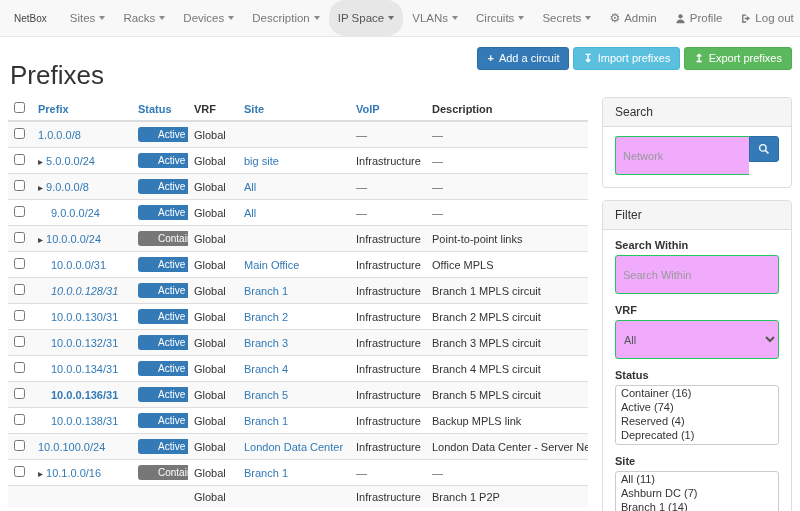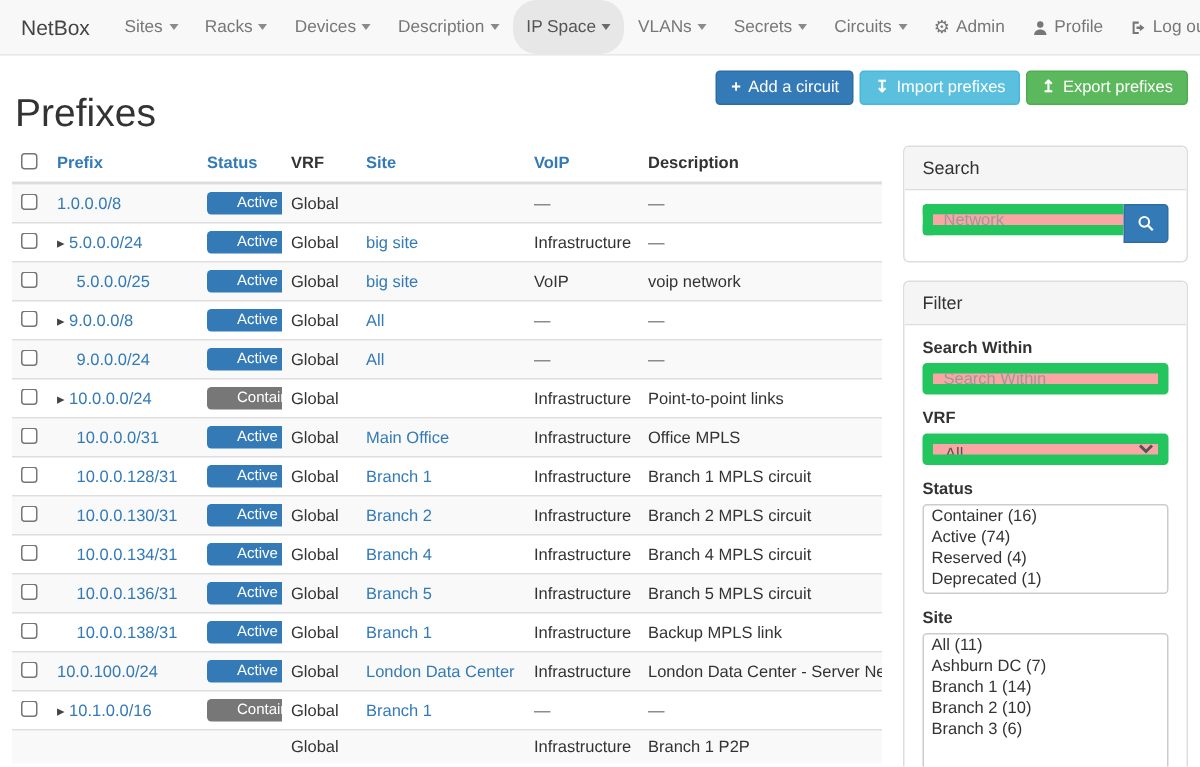--- a/index.html
+++ b/index.html
@@ -10,21 +10,21 @@
     color: #333;
     font-size: 12px;
   }
   a { text-decoration: none; cursor: pointer; }
 
   
   .navbar {
     height: 37px; background: #f8f8f8; border-bottom: 1px solid #e7e7e7;
     display: flex; align-items: stretch; padding: 0 8px;
   }
-  .brand { display: flex; align-items: center; padding: 0 14px 0 6px; font-size: 14px; color: #444; cursor: pointer; text-align: right; }
+  .brand { display: flex; align-items: center; padding: 0 14px 0 6px; font-size: 10px; color: #444; cursor: pointer; text-align: right; }
   .nav-menu { display: flex; align-items: stretch; text-align: center; }
   .nav-item {
     display: flex; align-items: center; gap: 4px; padding: 0 9px;
     font-size: 11.5px; color: #777; cursor: pointer; white-space: nowrap;
   }
   .nav-item.active { background: #e7e7e7; color: #555; border-radius: 16px; }
   .caret {
     width: 0; height: 0; display: inline-block;
     border-left: 3.5px solid transparent; border-right: 3.5px solid transparent;
     border-top: 4px solid currentColor; opacity: .85;
@@ -74,22 +74,22 @@
 
   
   .panel { border: 1px solid #ddd; border-radius: 4px; margin-bottom: 12px; background: #fff; }
   .panel-heading {
     background: #f5f5f5; border-bottom: 1px solid #ddd; padding: 7px 12px;
     font-size: 12px; color: #333; border-radius: 4px 4px 0 0;
   }
   .panel-body { padding: 9px 12px 12px; }
   .input-group { display: flex; }
   .form-input {
-    height: 21px; border: 7px solid #22c55e; border-radius: 3px; padding: 0 7px;
-    font-size: 11px; font-family: inherit; color: #555; background: #fca5a5;
+    height: 39px; border: 1px solid #22c55e; border-radius: 3px; padding: 0 7px;
+    font-size: 11px; font-family: inherit; color: #555; background: #f0abfc;
   }
   .form-input::placeholder { color: #999; }
   .full { width: 100%; }
   .input-group .form-input { flex: 1; min-width: 0; border-radius: 3px 0 0 3px; border-right: none; }
   .search-btn {
     width: 30px; height: 26px; background: #337ab7; border: 1px solid #2e6da4;
     border-radius: 0 3px 3px 0; display: flex; align-items: center; justify-content: center; cursor: pointer;
   }
   .flabel { display: block; font-weight: bold; font-size: 11px; color: #333; margin: 10px 0 4px; }
   .flabel.first { margin-top: 0; }
@@ -129,25 +129,25 @@
       </div>
       <div class="nav-item active">
         <span>IP Space</span>
         <span class="caret"></span>
       </div>
       <div class="nav-item">
         <span>VLANs</span>
         <span class="caret"></span>
       </div>
       <div class="nav-item">
+        <span>Circuits</span>
+        <span class="caret"></span>
+      </div>
+      <div class="nav-item">
         <span>Secrets</span>
-        <span class="caret"></span>
-      </div>
-      <div class="nav-item">
-        <span>Circuits</span>
         <span class="caret"></span>
       </div>
     </div>
   <div class="nav-right">
       <div class="nav-item">
         <span class="nicon">
           <span style="color:#777;font-size:12px">⚙</span>
         </span>
         <span>Admin</span>
       </div>
@@ -228,29 +228,20 @@
               <td class="chk"><input type="checkbox" style=""></td>
               <td><span style="padding-left: 0px;"><span class="arrow">▸</span><a class="link">5.0.0.0/24</a></span></td>
               <td><span class="label label-primary">Active</span></td>
               <td>Global</td>
               <td><a class="link">big site</a></td>
               <td>Infrastructure</td>
               <td class="muted">—</td>
             </tr>
             <tr>
               <td class="chk"><input type="checkbox" style=""></td>
-              <td><span style="padding-left: 13px;"><a class="link">5.0.0.0/25</a></span></td>
-              <td><span class="label label-primary">Active</span></td>
-              <td>Global</td>
-              <td><a class="link">big site</a></td>
-              <td>VoIP</td>
-              <td>voip network</td>
-            </tr>
-            <tr>
-              <td class="chk"><input type="checkbox" style=""></td>
               <td><span style="padding-left: 0px;"><span class="arrow">▸</span><a class="link">9.0.0.0/8</a></span></td>
               <td><span class="label label-primary">Active</span></td>
               <td>Global</td>
               <td><a class="link">All</a></td>
               <td class="muted">—</td>
               <td class="muted">—</td>
             </tr>
             <tr>
               <td class="chk"><input type="checkbox" style=""></td>
               <td><span style="padding-left: 13px;"><a class="link">9.0.0.0/24</a></span></td>
@@ -273,48 +264,57 @@
               <td class="chk"><input type="checkbox" style=""></td>
               <td><span style="padding-left: 13px;"><a class="link">10.0.0.0/31</a></span></td>
               <td><span class="label label-primary">Active</span></td>
               <td>Global</td>
               <td><a class="link">Main Office</a></td>
               <td>Infrastructure</td>
               <td>Office MPLS</td>
             </tr>
             <tr>
               <td class="chk"><input type="checkbox" style=""></td>
-              <td><span style="padding-left: 13px;"><a class="link">10.0.0.128/31</a></span></td>
+              <td><span style="padding-left: 13px; font-style: italic;"><a class="link">10.0.0.128/31</a></span></td>
               <td><span class="label label-primary">Active</span></td>
               <td>Global</td>
               <td><a class="link">Branch 1</a></td>
               <td>Infrastructure</td>
               <td>Branch 1 MPLS circuit</td>
             </tr>
             <tr>
               <td class="chk"><input type="checkbox" style=""></td>
               <td><span style="padding-left: 13px; margin-top: 32px;"><a class="link">10.0.0.130/31</a></span></td>
               <td><span class="label label-primary">Active</span></td>
               <td>Global</td>
               <td><a class="link">Branch 2</a></td>
               <td>Infrastructure</td>
               <td>Branch 2 MPLS circuit</td>
             </tr>
             <tr>
               <td class="chk"><input type="checkbox" style=""></td>
+              <td><span style="padding-left: 13px;"><a class="link">10.0.0.132/31</a></span></td>
+              <td><span class="label label-primary">Active</span></td>
+              <td>Global</td>
+              <td><a class="link">Branch 3</a></td>
+              <td>Infrastructure</td>
+              <td>Branch 3 MPLS circuit</td>
+            </tr>
+            <tr>
+              <td class="chk"><input type="checkbox" style=""></td>
               <td><span style="padding-left: 13px; text-align: right;"><a class="link">10.0.0.134/31</a></span></td>
               <td><span class="label label-primary">Active</span></td>
               <td>Global</td>
               <td><a class="link">Branch 4</a></td>
               <td>Infrastructure</td>
               <td>Branch 4 MPLS circuit</td>
             </tr>
             <tr>
               <td class="chk"><input type="checkbox" style=""></td>
-              <td><span style="padding-left: 13px;"><a class="link">10.0.0.136/31</a></span></td>
+              <td><span style="padding-left: 13px; font-weight: bold;"><a class="link">10.0.0.136/31</a></span></td>
               <td><span class="label label-primary">Active</span></td>
               <td>Global</td>
               <td><a class="link">Branch 5</a></td>
               <td>Infrastructure</td>
               <td>Branch 5 MPLS circuit</td>
             </tr>
             <tr>
               <td class="chk"><input type="checkbox" style=""></td>
               <td><span style="padding-left: 13px;"><a class="link">10.0.0.138/31</a></span></td>
               <td><span class="label label-primary">Active</span></td>

